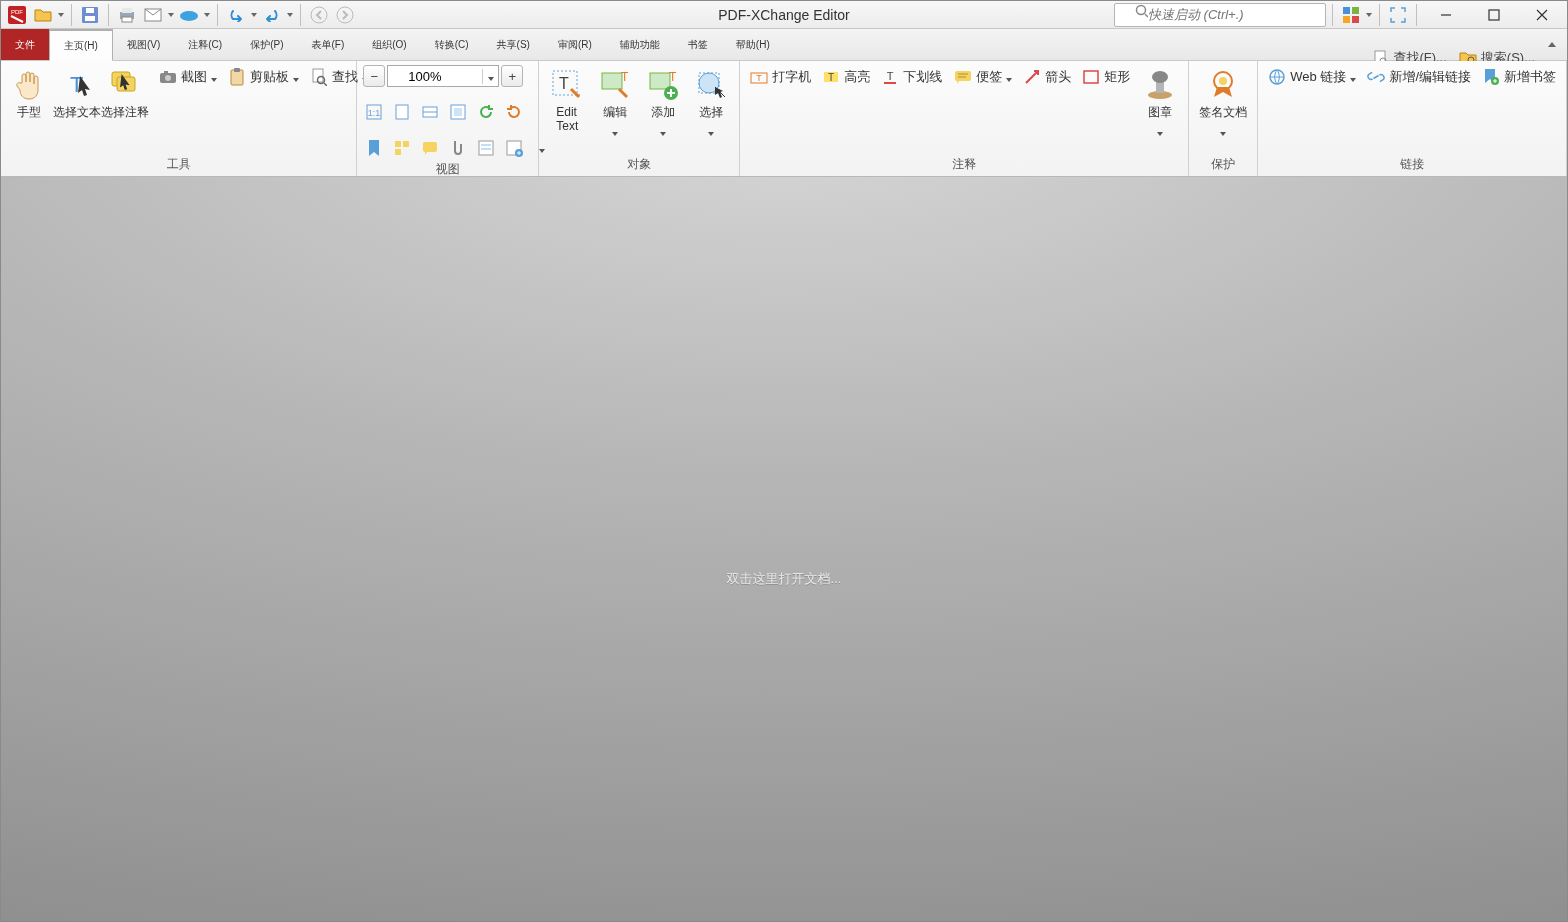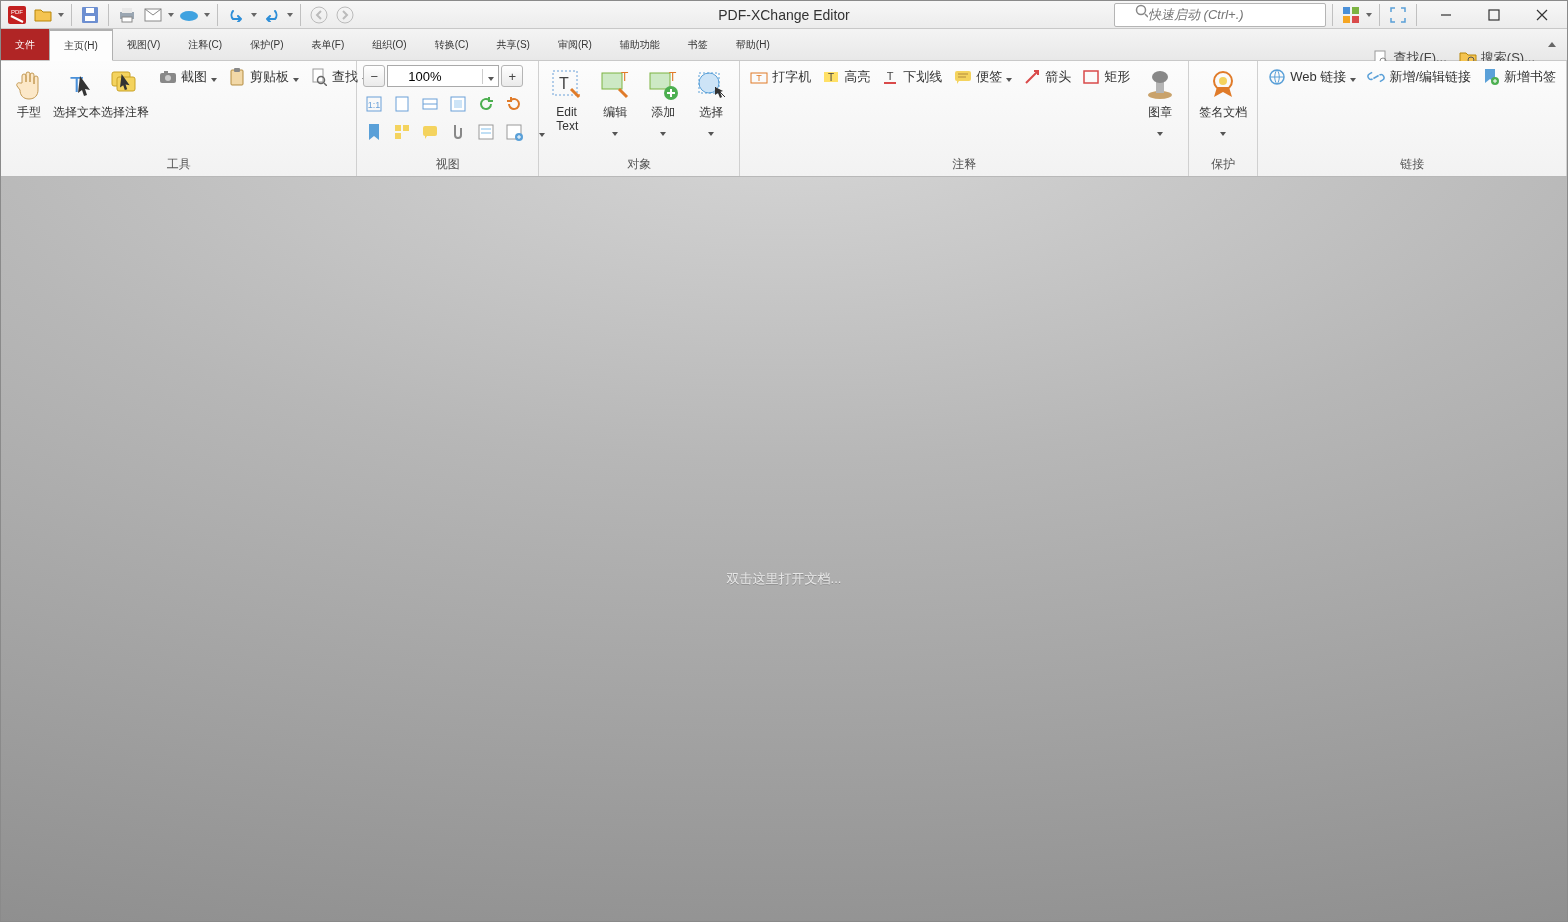--- a/index.html
+++ b/index.html
@@ -36,21 +36,21 @@
 .rgroup-title { text-align:center; font-size:12px; color:#555; padding:2px 0 3px 0; }
 .bigbtn { display:flex; flex-direction:column; align-items:center; justify-content:flex-start; padding:2px 4px; min-width:44px; gap:2px; cursor:default; }
 .bigbtn .ic { width:36px; height:36px; display:flex; align-items:center; justify-content:center; }
 .bigbtn .lbl { font-size:12px; color:#333; text-align:left; line-height:14px; white-space:pre; }
 .bigbtn .caret { margin-top:1px; }
 .caret::after{ content:""; display:inline-block; border-left:3px solid transparent; border-right:3px solid transparent; border-top:4px solid #555; }
 .col { display:flex; flex-direction:row; gap:3px; }
 .smallbtn { display:flex; align-items:center; gap:4px; padding:1px 4px; font-size:13px; color:#333; white-space:nowrap; height:24px; }
 .smallbtn .sic { width:18px; height:18px; display:flex; align-items:center; justify-content:center; }
 .iconrow { display:flex; gap:6px; }
-.iconcell { width:22px; height:22px; display:flex; align-items:center; justify-content:center; }
+.iconcell { width:22px; height:22px; display:flex; align-items:center; justify-content:center;margin-top:8px; }
 .zoom-box { display:flex; align-items:center; gap:2px; }
 .zoom-select { width:112px; height:22px; border:1px solid #a9a9a9; background:#fff; font-size:13px; padding-left:20px; display:flex; align-items:center; justify-content:space-between; }
 .zoom-select .zd { width:16px; text-align:center; border-left:1px solid #ccc; }
 .sqbtn { width:22px; height:22px; border:1px solid #b5b5b5; border-radius:3px; background:linear-gradient(#fff,#eaeaea); display:flex; align-items:center; justify-content:center; font-size:13px; color:#444; }
 
 
 .canvas { flex:1; background:radial-gradient(ellipse 140% 120% at 50% -10%, #d8d8d8 0%, #b7b7b7 40%, #8e8e8e 100%); display:flex; align-items:center; justify-content:center; position:relative; }
 .canvas-msg { color:#e8e8e8; font-size:13px; font-weight:400; text-shadow:0 1px 0 rgba(0,0,0,.2); position:absolute; top:54%; left:50%; transform:translate(-50%,-50%); }
 
 

